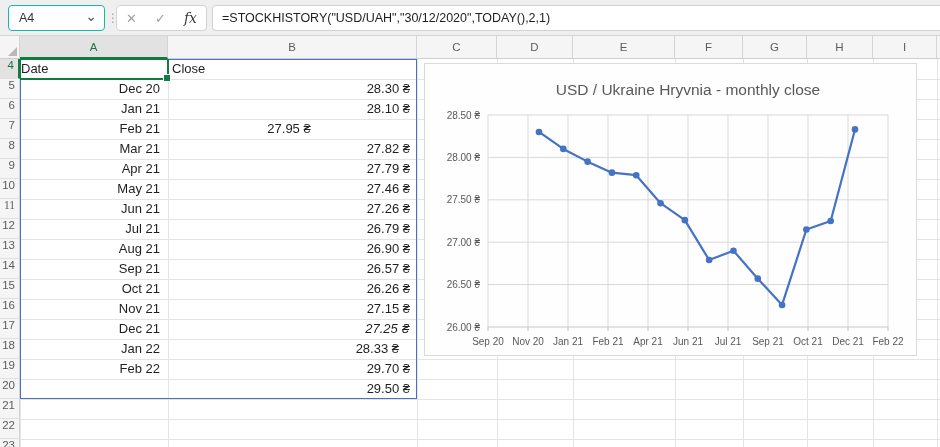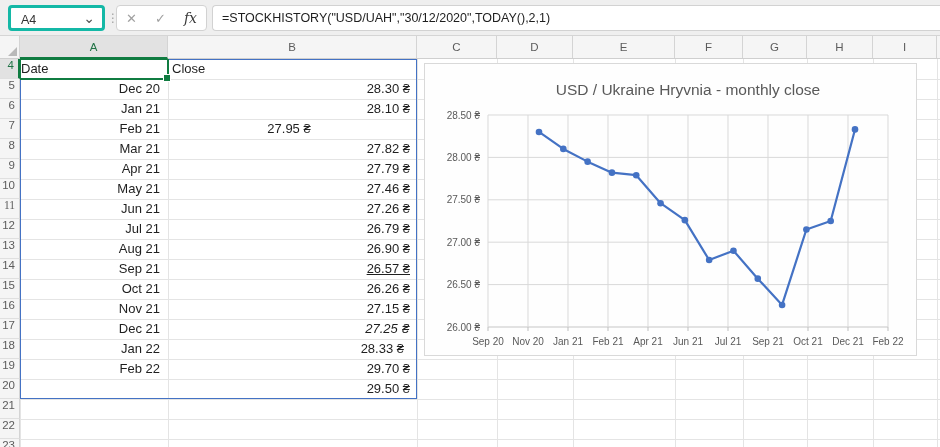--- a/index.html
+++ b/index.html
@@ -2,21 +2,21 @@
 <html><head>
 <meta charset="utf-8">
 <style>
   html,body{margin:0;padding:0;background:#fff;}
   body{width:940px;height:447px;overflow:hidden;position:relative;
        font-family:"Liberation Sans","DejaVu Sans",sans-serif;
        -webkit-font-smoothing:antialiased;}
   .topbar{position:absolute;left:0;top:0;width:940px;height:36px;background:#EFEFEF;
           border-bottom:1px solid #D5D5D5;box-sizing:border-box;}
   .namebox{position:absolute;left:8px;top:5px;width:97px;height:26px;background:#fff;
-           border:3px solid #14b8a6;border-radius:4px;box-sizing:border-box;
+           border:1px solid #14b8a6;border-radius:4px;box-sizing:border-box;
            font-size:12.5px;color:#333;line-height:24px;}
   .namebox .ref{padding-left:10px;}
   .namebox .chev{position:absolute;right:7px;top:-2px;color:#555;font-size:14px;}
   .dots{position:absolute;left:107px;top:0;height:36px;line-height:36px;color:#A3A3A3;
         font-size:12px;letter-spacing:-1px;}
   .fxgroup{position:absolute;left:116px;top:5px;width:91px;height:26px;background:#fff;
            border:1px solid #D2D2D2;border-radius:4px;box-sizing:border-box;
            display:flex;align-items:center;justify-content:space-around;}
   .fxgroup .x{color:#A0A0A0;font-size:13px;}
   .fxgroup .ck{color:#A0A0A0;font-size:13px;}
@@ -212,25 +212,25 @@
     <div class="cell r" style="left: 168px; top: 123px; width: 249px; padding-right: 7px;">27.79 ₴</div>
     <div class="cell r" style="left: 20px; top: 143px; width: 148px; padding-right: 8px;">May 21</div>
     <div class="cell r" style="left: 168px; top: 143px; width: 249px; padding-right: 7px;">27.46 ₴</div>
     <div class="cell r" style="left: 20px; top: 163px; width: 148px; padding-right: 8px;">Jun 21</div>
     <div class="cell r" style="left: 168px; top: 163px; width: 249px; padding-right: 7px;">27.26 ₴</div>
     <div class="cell r" style="left: 20px; top: 183px; width: 148px; padding-right: 8px;">Jul 21</div>
     <div class="cell r" style="left: 168px; top: 183px; width: 249px; padding-right: 7px;">26.79 ₴</div>
     <div class="cell r" style="left: 20px; top: 203px; width: 148px; padding-right: 8px;">Aug 21</div>
     <div class="cell r" style="left: 168px; top: 203px; width: 249px; padding-right: 7px;">26.90 ₴</div>
     <div class="cell r" style="left: 20px; top: 223px; width: 148px; padding-right: 8px;">Sep 21</div>
-    <div class="cell r" style="left: 168px; top: 223px; width: 249px; padding-right: 7px; text-decoration: underline;">26.57 ₴</div>
+    <div class="cell r" style="left: 168px; top: 223px; width: 249px; padding-right: 7px;">26.57 ₴</div>
     <div class="cell r" style="left: 20px; top: 243px; width: 148px; padding-right: 8px;">Oct 21</div>
     <div class="cell r" style="left: 168px; top: 243px; width: 249px; padding-right: 7px;">26.26 ₴</div>
     <div class="cell r" style="left: 20px; top: 263px; width: 148px; padding-right: 8px;">Nov 21</div>
     <div class="cell r" style="left: 168px; top: 263px; width: 249px; padding-right: 7px;">27.15 ₴</div>
     <div class="cell r" style="left: 20px; top: 283px; width: 148px; padding-right: 8px;">Dec 21</div>
     <div class="cell r" style="left: 168px; top: 283px; width: 249px; padding-right: 7px; font-style: italic;">27.25 ₴</div>
     <div class="cell r" style="left: 20px; top: 303px; width: 148px; padding-right: 8px;">Jan 22</div>
-    <div class="cell r" style="left: 168px; top: 303px; width: 249px; padding-right: 13px;">28.33 ₴</div>
+    <div class="cell r" style="left: 168px; top: 303px; width: 249px; padding-right: 18px;">28.33 ₴</div>
     <div class="cell r" style="left: 20px; top: 323px; width: 148px; padding-right: 8px;">Feb 22</div>
     <div class="cell r" style="left: 168px; top: 323px; width: 249px; padding-right: 7px;">29.70 ₴</div>
     <div class="cell r" style="left: 168px; top: 343px; width: 249px; padding-right: 7px;">29.50 ₴</div>
   </div>
 
 </body></html>

